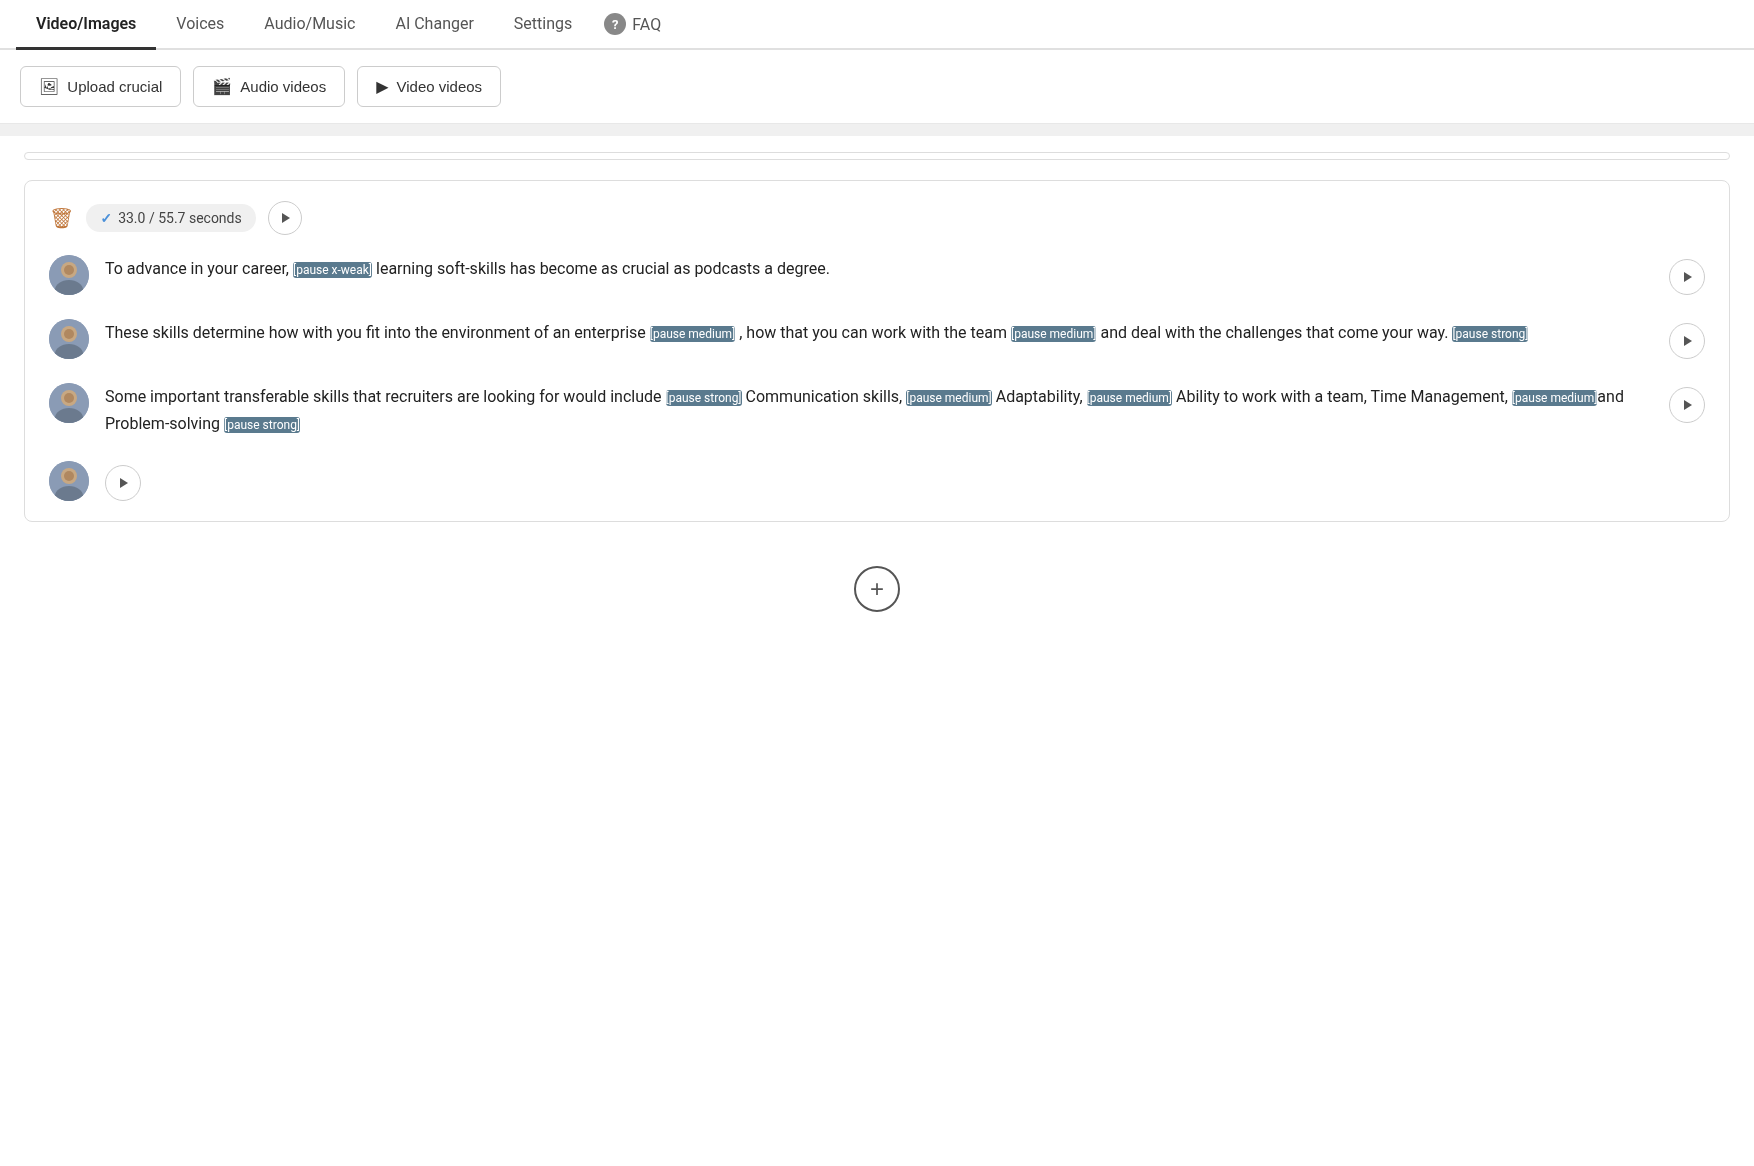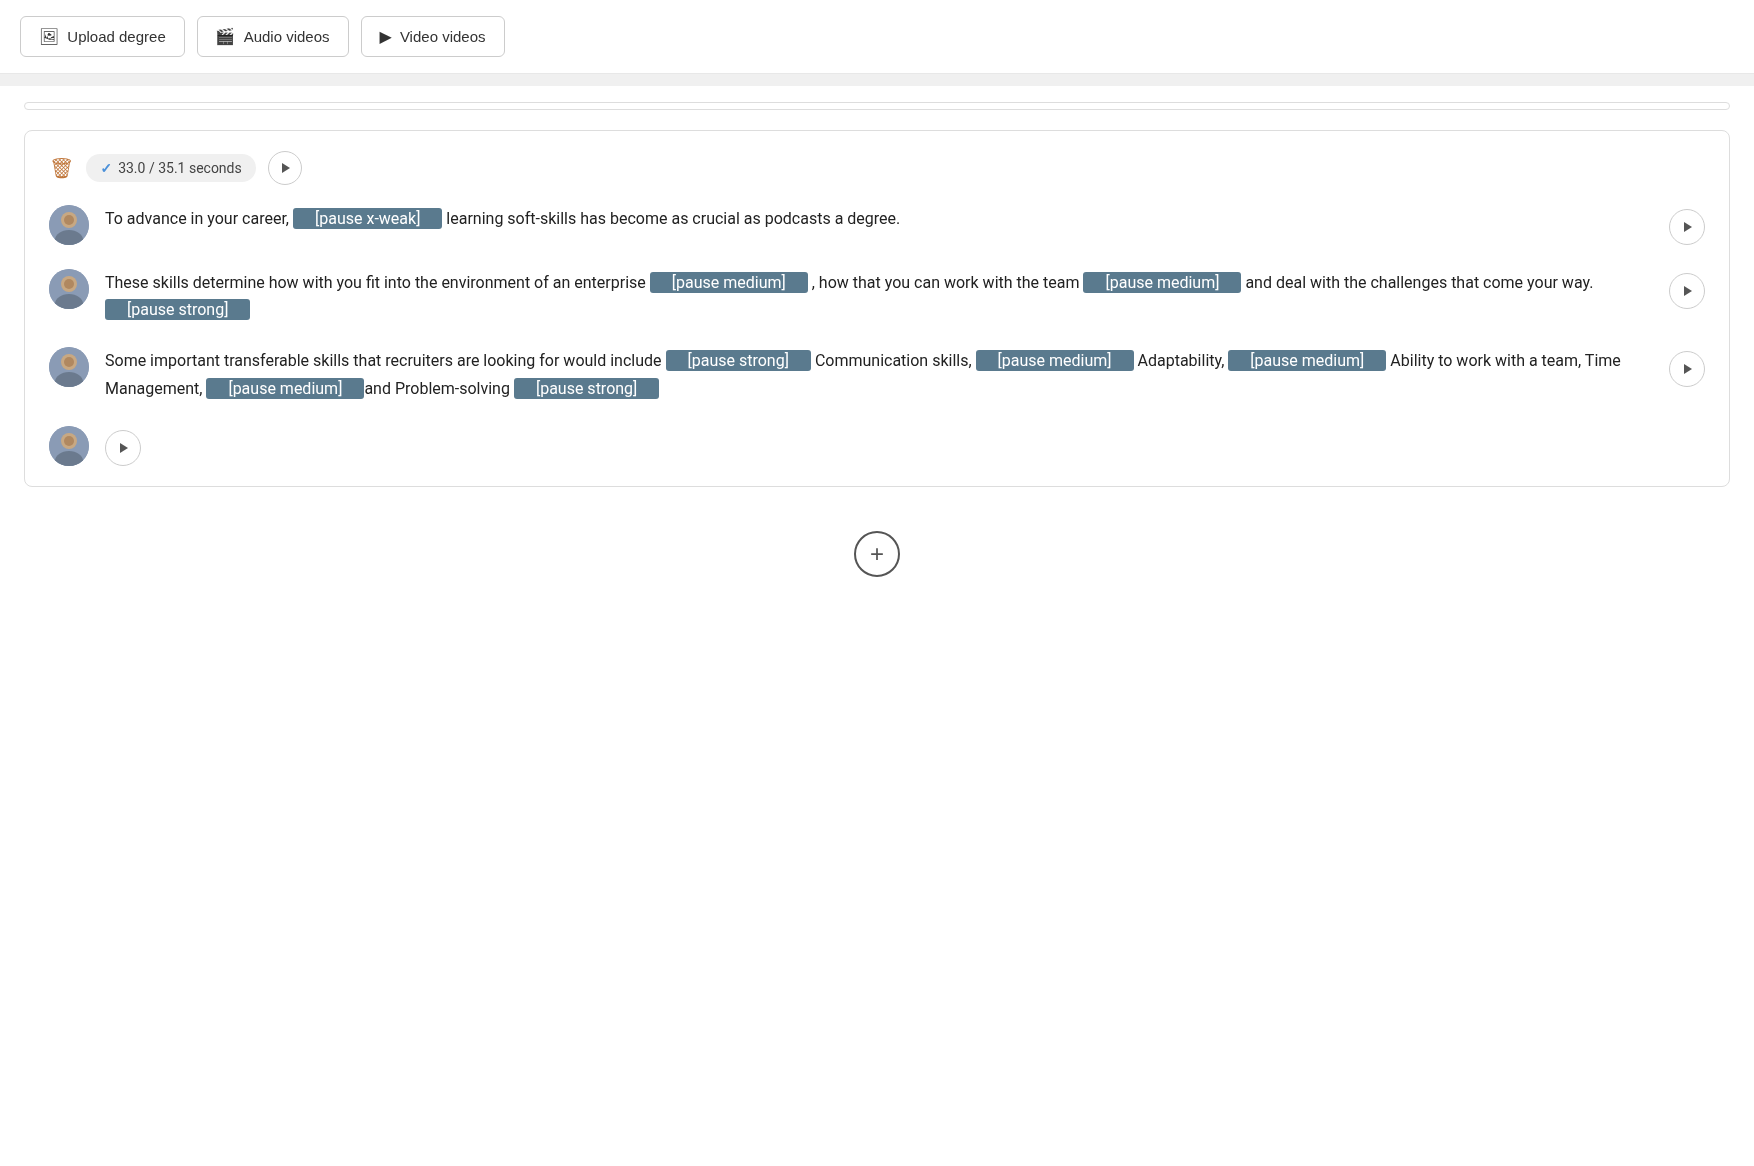--- a/index.html
+++ b/index.html
@@ -180,22 +180,22 @@
       font-size: 16px;
       line-height: 1.7;
       color: #222;
     }
 
     .pause-tag {
       display: inline;
       background: #5a7a8e;
       color: #fff;
       border-radius: 3px;
-      padding: 1px 22px;
-      font-size: 16px;
+      padding: 1px 0;
+      font-size: 12px;
       white-space: nowrap;
     }
 
     .line-play-btn {
       width: 36px;
       height: 36px;
       border-radius: 50%;
       border: 1.5px solid #ccc;
       background: #fff;
       cursor: pointer;
@@ -236,25 +236,36 @@
       border-bottom: 5px solid transparent;
       border-left: 8px solid #555;
       margin-left: 2px;
     }
   </style>
 </head>
 <body>
 
 <div class="app-container">
 
+  <nav class="top-nav">
+    <div class="nav-tab active">Video/Images</div>
+    <div class="nav-tab">Voices</div>
+    <div class="nav-tab">Audio/Music</div>
+    <div class="nav-tab">AI Changer</div>
+    <div class="nav-tab">Settings</div>
+    <div class="faq-link">
+      <div class="faq-icon">?</div>
+      <span>FAQ</span>
+    </div>
+  </nav>
 
   <div class="upload-row">
     <button class="upload-btn">
       <span class="btn-icon">🖼</span>
-      <span>Upload degree</span>
+      <span>Upload crucial</span>
     </button>
     <button class="upload-btn">
       <span class="btn-icon">🎬</span>
       <span>Audio videos</span>
     </button>
     <button class="upload-btn">
       <span class="btn-icon">▶</span>
       <span>Video videos</span>
     </button>
   </div>
@@ -262,21 +273,21 @@
   <div class="separator-bar"></div>
 
   <div style="height:8px; background:#fff; margin: 0 24px; border: 1px solid #ddd; border-radius: 4px; margin-top: 16px; margin-bottom: 0;"></div>
 
   <div class="script-card">
 
     <div class="card-header">
       <span class="trash-icon">🗑</span>
       <div class="timer-badge">
         <span class="timer-check">✓</span>
-        <span>33.0 / 35.1 seconds</span>
+        <span>33.0 / 55.7 seconds</span>
       </div>
       <button class="play-btn-sm">
         <div class="play-triangle-sm"></div>
       </button>
     </div>
 
     <div class="script-lines">
 
       <div class="script-line">
         <div class="avatar">

